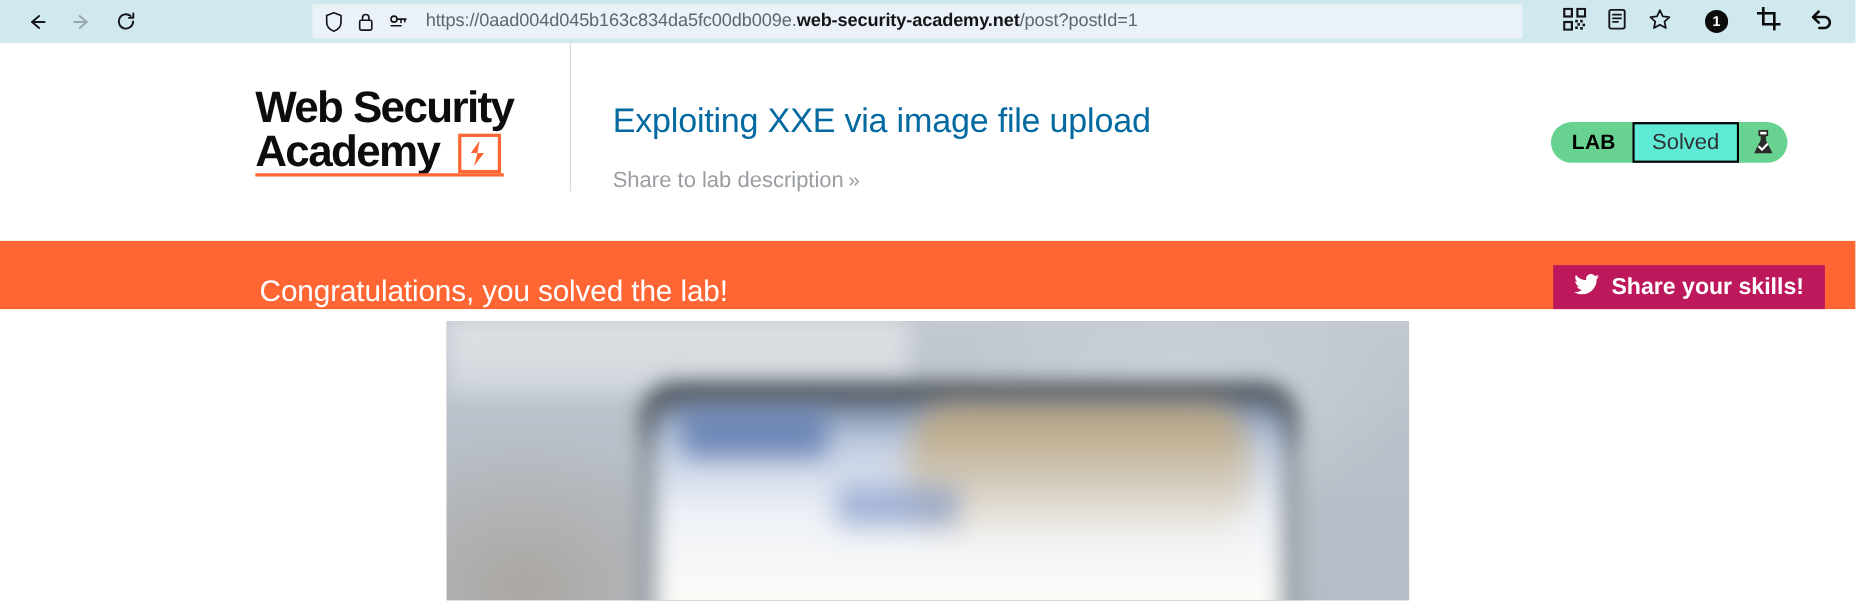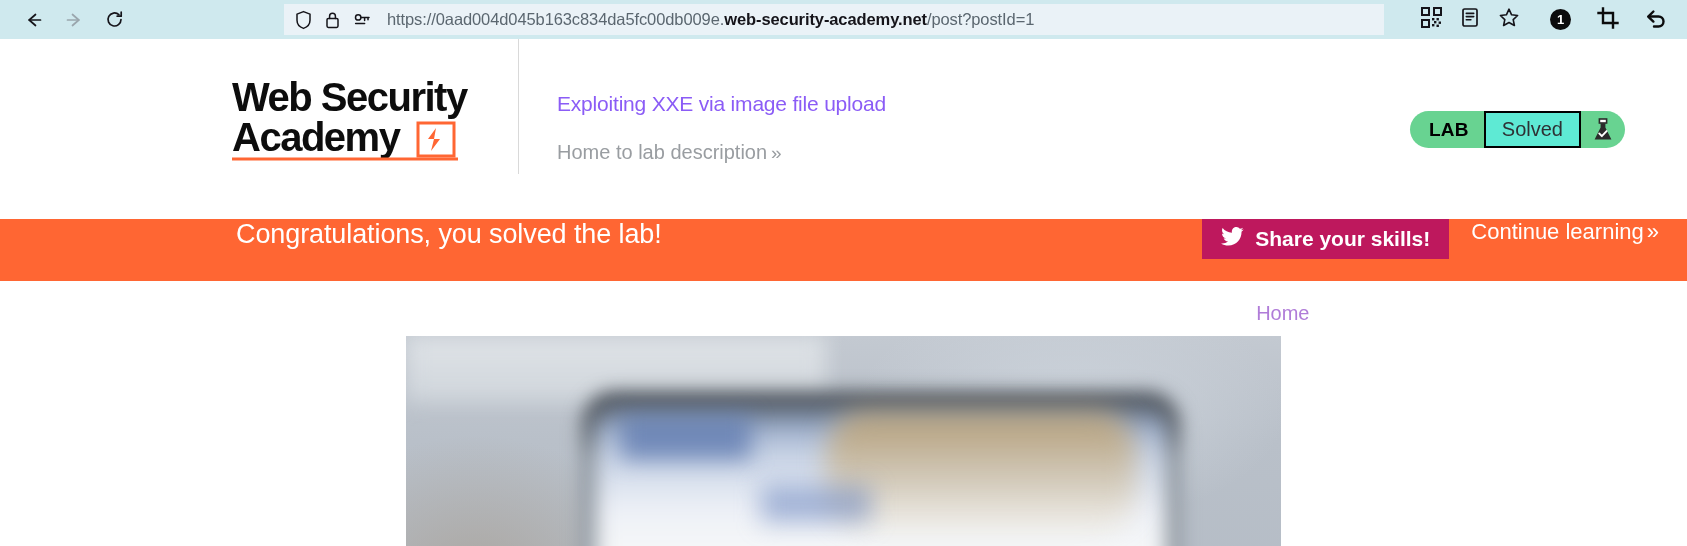--- a/index.html
+++ b/index.html
@@ -117,22 +117,22 @@
   .logo-svg { display: block; }
 
   .title-block {
     border-left: 1px solid #d9d9d9;
     margin-left: 14px;
     padding: 52px 0 0 38px;
     flex: 1 1 auto;
     height: 135px;
   }
   .lab-title {
-    font-size: 21px;
-    color: #8b5cf6;
+    font-size: 31px;
+    color: #0369a1;
     font-weight: 400;
     margin: 0;
     line-height: 1.2;
     letter-spacing: -0.2px;
   }
   .back-link {
     display: inline-block;
     margin-top: 25px;
     font-size: 20px;
     color: #999da1;
@@ -178,21 +178,21 @@
     width: 44px;
     border-top-right-radius: 19px;
     border-bottom-right-radius: 19px;
   }
 
   
   .solved-banner {
     background: #ff6633;
     height: 62px;
     display: flex;
-    align-items: flex-start;
+    align-items: flex-end;
     padding-left: 236px;
     padding-right: 28px;
     position: relative;
   }
   .banner-text {
     color: #ffffff;
     font-size: 27px;
     flex: 1 1 auto;
     letter-spacing: -0.1px;
   }
@@ -439,21 +439,21 @@
         <text x="0" y="80" font-family="Liberation Sans, sans-serif" font-size="40" font-weight="700" fill="#0d0d0d" letter-spacing="-1.5">Academy</text>
         <rect x="186" y="52" width="36" height="33" fill="none" stroke="#ff6633" stroke-width="3"></rect>
         <path d="M204 57l-8 11h6l-3 12 9-12h-6z" fill="#ff6633"></path>
         <path d="M0 88 H226" stroke="#ff6633" stroke-width="3"></path>
       </svg>
 
     </div>
 
     <div class="title-block">
       <h1 class="lab-title">Exploiting XXE via image file upload</h1>
-      <a class="back-link"><span>Home to lab description</span><span class="chev">»</span></a>
+      <a class="back-link"><span>Share to lab description</span><span class="chev">»</span></a>
     </div>
 
     <div class="lab-status">
       <div class="lab-tag">LAB</div>
       <div class="lab-state">Solved</div>
       <div class="lab-flask">
         <svg width="24" height="26" viewBox="0 0 24 26">
           <rect x="8.4" y="2" width="7.2" height="4" fill="#ffffff" stroke="#2b2b2b" stroke-width="1.6"></rect>
           <path d="M9.6 6.2v4.3L3.6 22.4h16.8L14.4 10.5V6.2z" fill="#2b2b2b"></path>
           <path d="M8.2 16.4l2.6 2.8 4.8-5.1" stroke="#ffffff" stroke-width="1.9" fill="none" stroke-linecap="round" stroke-linejoin="round"></path>
@@ -465,27 +465,23 @@
   <div class="solved-banner">
     <div class="banner-text">Congratulations, you solved the lab!</div>
     <button class="share-btn">
       <span>
         <svg width="23" height="19" viewBox="0 0 24 20" fill="#ffffff">
           <path d="M23.6 2.6c-.9.4-1.8.7-2.8.8 1-.6 1.8-1.5 2.1-2.7-.9.6-2 1-3.1 1.2A4.9 4.9 0 0 0 16.2 0c-2.7 0-4.9 2.2-4.9 4.9 0 .4 0 .8.1 1.1C7.3 5.8 3.9 3.9 1.6 1 1.2 1.7 1 2.5 1 3.4c0 1.7.9 3.2 2.2 4.1-.8 0-1.6-.2-2.2-.6v.1c0 2.4 1.7 4.4 3.9 4.8-.4.1-.8.2-1.3.2-.3 0-.6 0-.9-.1.6 2 2.4 3.4 4.6 3.4-1.7 1.3-3.8 2.1-6.1 2.1-.4 0-.8 0-1.2-.1 2.2 1.4 4.8 2.2 7.5 2.2 9.1 0 14-7.5 14-14v-.6c1-.7 1.8-1.6 2.4-2.6z"></path>
         </svg>
       </span>
       <span>Share your skills!</span>
     </button>
-    <a class="continue-link"><span>Continue learning</span><span class="chev">»</span></a>
   </div>
 
   <div class="content">
-    <div class="nav-home-row">
-      <a class="home-link">Home</a>
-    </div>
 
     <div class="post-image">
       <div class="photo"></div>
       <div class="photo-ceil"></div>
       <div class="photo-frame"></div>
       <div class="photo-screen"></div>
       <div class="photo-blue-a"></div>
       <div class="photo-warm"></div>
       <div class="photo-blue-b"></div>
 

